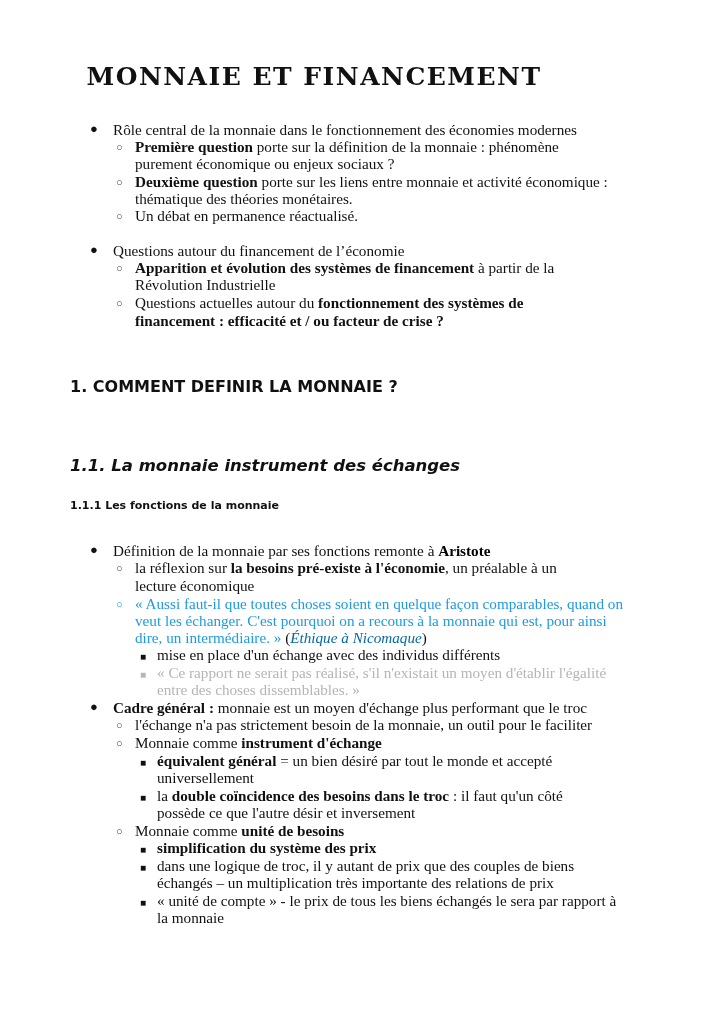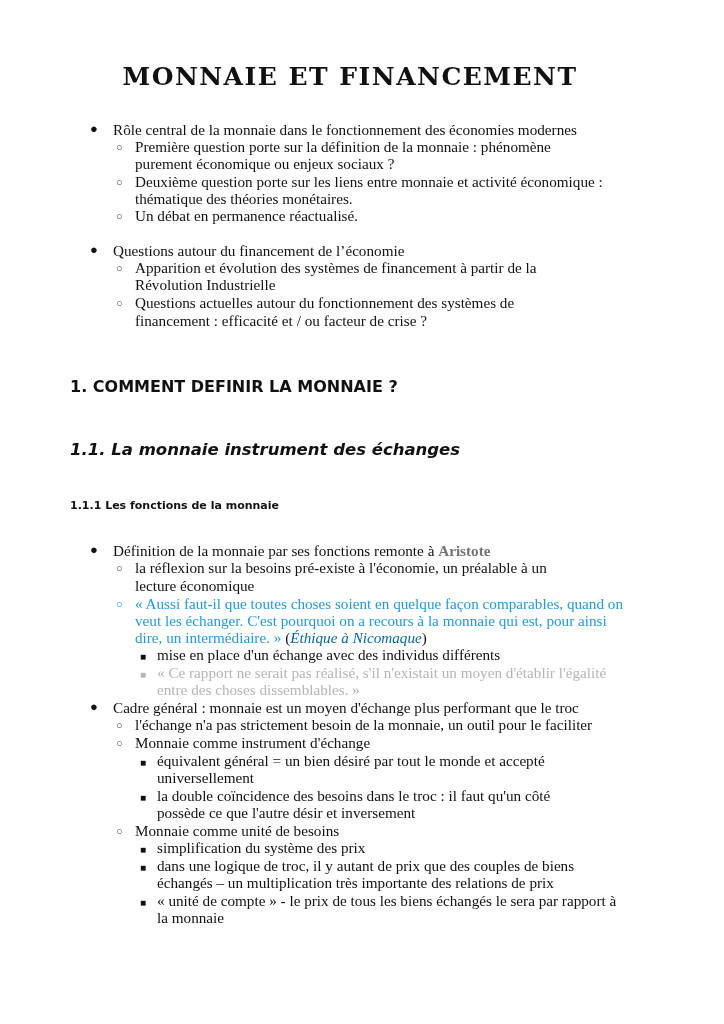--- a/index.html
+++ b/index.html
@@ -1,35 +1,35 @@
 <!DOCTYPE html>
 <html><head>
 <meta charset="utf-8">
 <style>
   html, body { margin: 0; padding: 0; background: #ffffff; }
   body { width: 724px; height: 1024px; position: relative; overflow: hidden; color: #111; }
   .title {
     position: absolute; left: 0; top: 62px; width: 628px; text-align: center;
-    font-family: "DejaVu Serif", serif; font-weight: bold; font-size: 25px; letter-spacing: 1.5px; color: #111; padding-left: 36px;
+    font-family: "DejaVu Serif", serif; font-weight: bold; font-size: 25px; letter-spacing: 1.5px; color: #111;
   }
   .serif { font-family: "Liberation Serif", serif; font-size: 15.2px; line-height: 17.6px; }
   .sans { font-family: "DejaVu Sans", sans-serif; font-weight: bold; color: #111; }
   .line { position: absolute; white-space: nowrap; }
   .bullet { position: absolute; font-family: "Liberation Serif", serif; }
   .b1 { font-size: 13px; }
   .b2 { font-size: 11px; color: #444; }
   .b3 { font-size: 10px; }
   .h1 { position: absolute; left: 70px; top: 377px; font-size: 16px; }
-  .h2 { position: absolute; left: 70px; top: 440px; font-size: 16.5px; font-style: italic; text-align: center; }
+  .h2 { position: absolute; left: 70px; top: 456px; font-size: 16.5px; font-style: italic; text-align: center; }
   .h3 { position: absolute; left: 70px; top: 499px; font-size: 11px; }
-  .blue { color: #737373; font-weight: bold; }
+  .blue { color: #000000; font-weight: bold; }
   .cyan { color: #1e9be0; }
   .green { color: #0369a1; font-style: italic; }
   .grey { color: #b5b5b5; }
-  b { font-weight: normal; }
+  b { font-weight: bold; }
 </style>
 </head>
 <body>
 
 <div class="title">MONNAIE ET FINANCEMENT</div>
 
 <div class="serif">
 
   <span class="bullet b1" style="left:90px;top:120px">●</span>
   <div class="line" style="left:113px;top:121px">Rôle central de la monnaie dans le fonctionnement des économies modernes</div>

